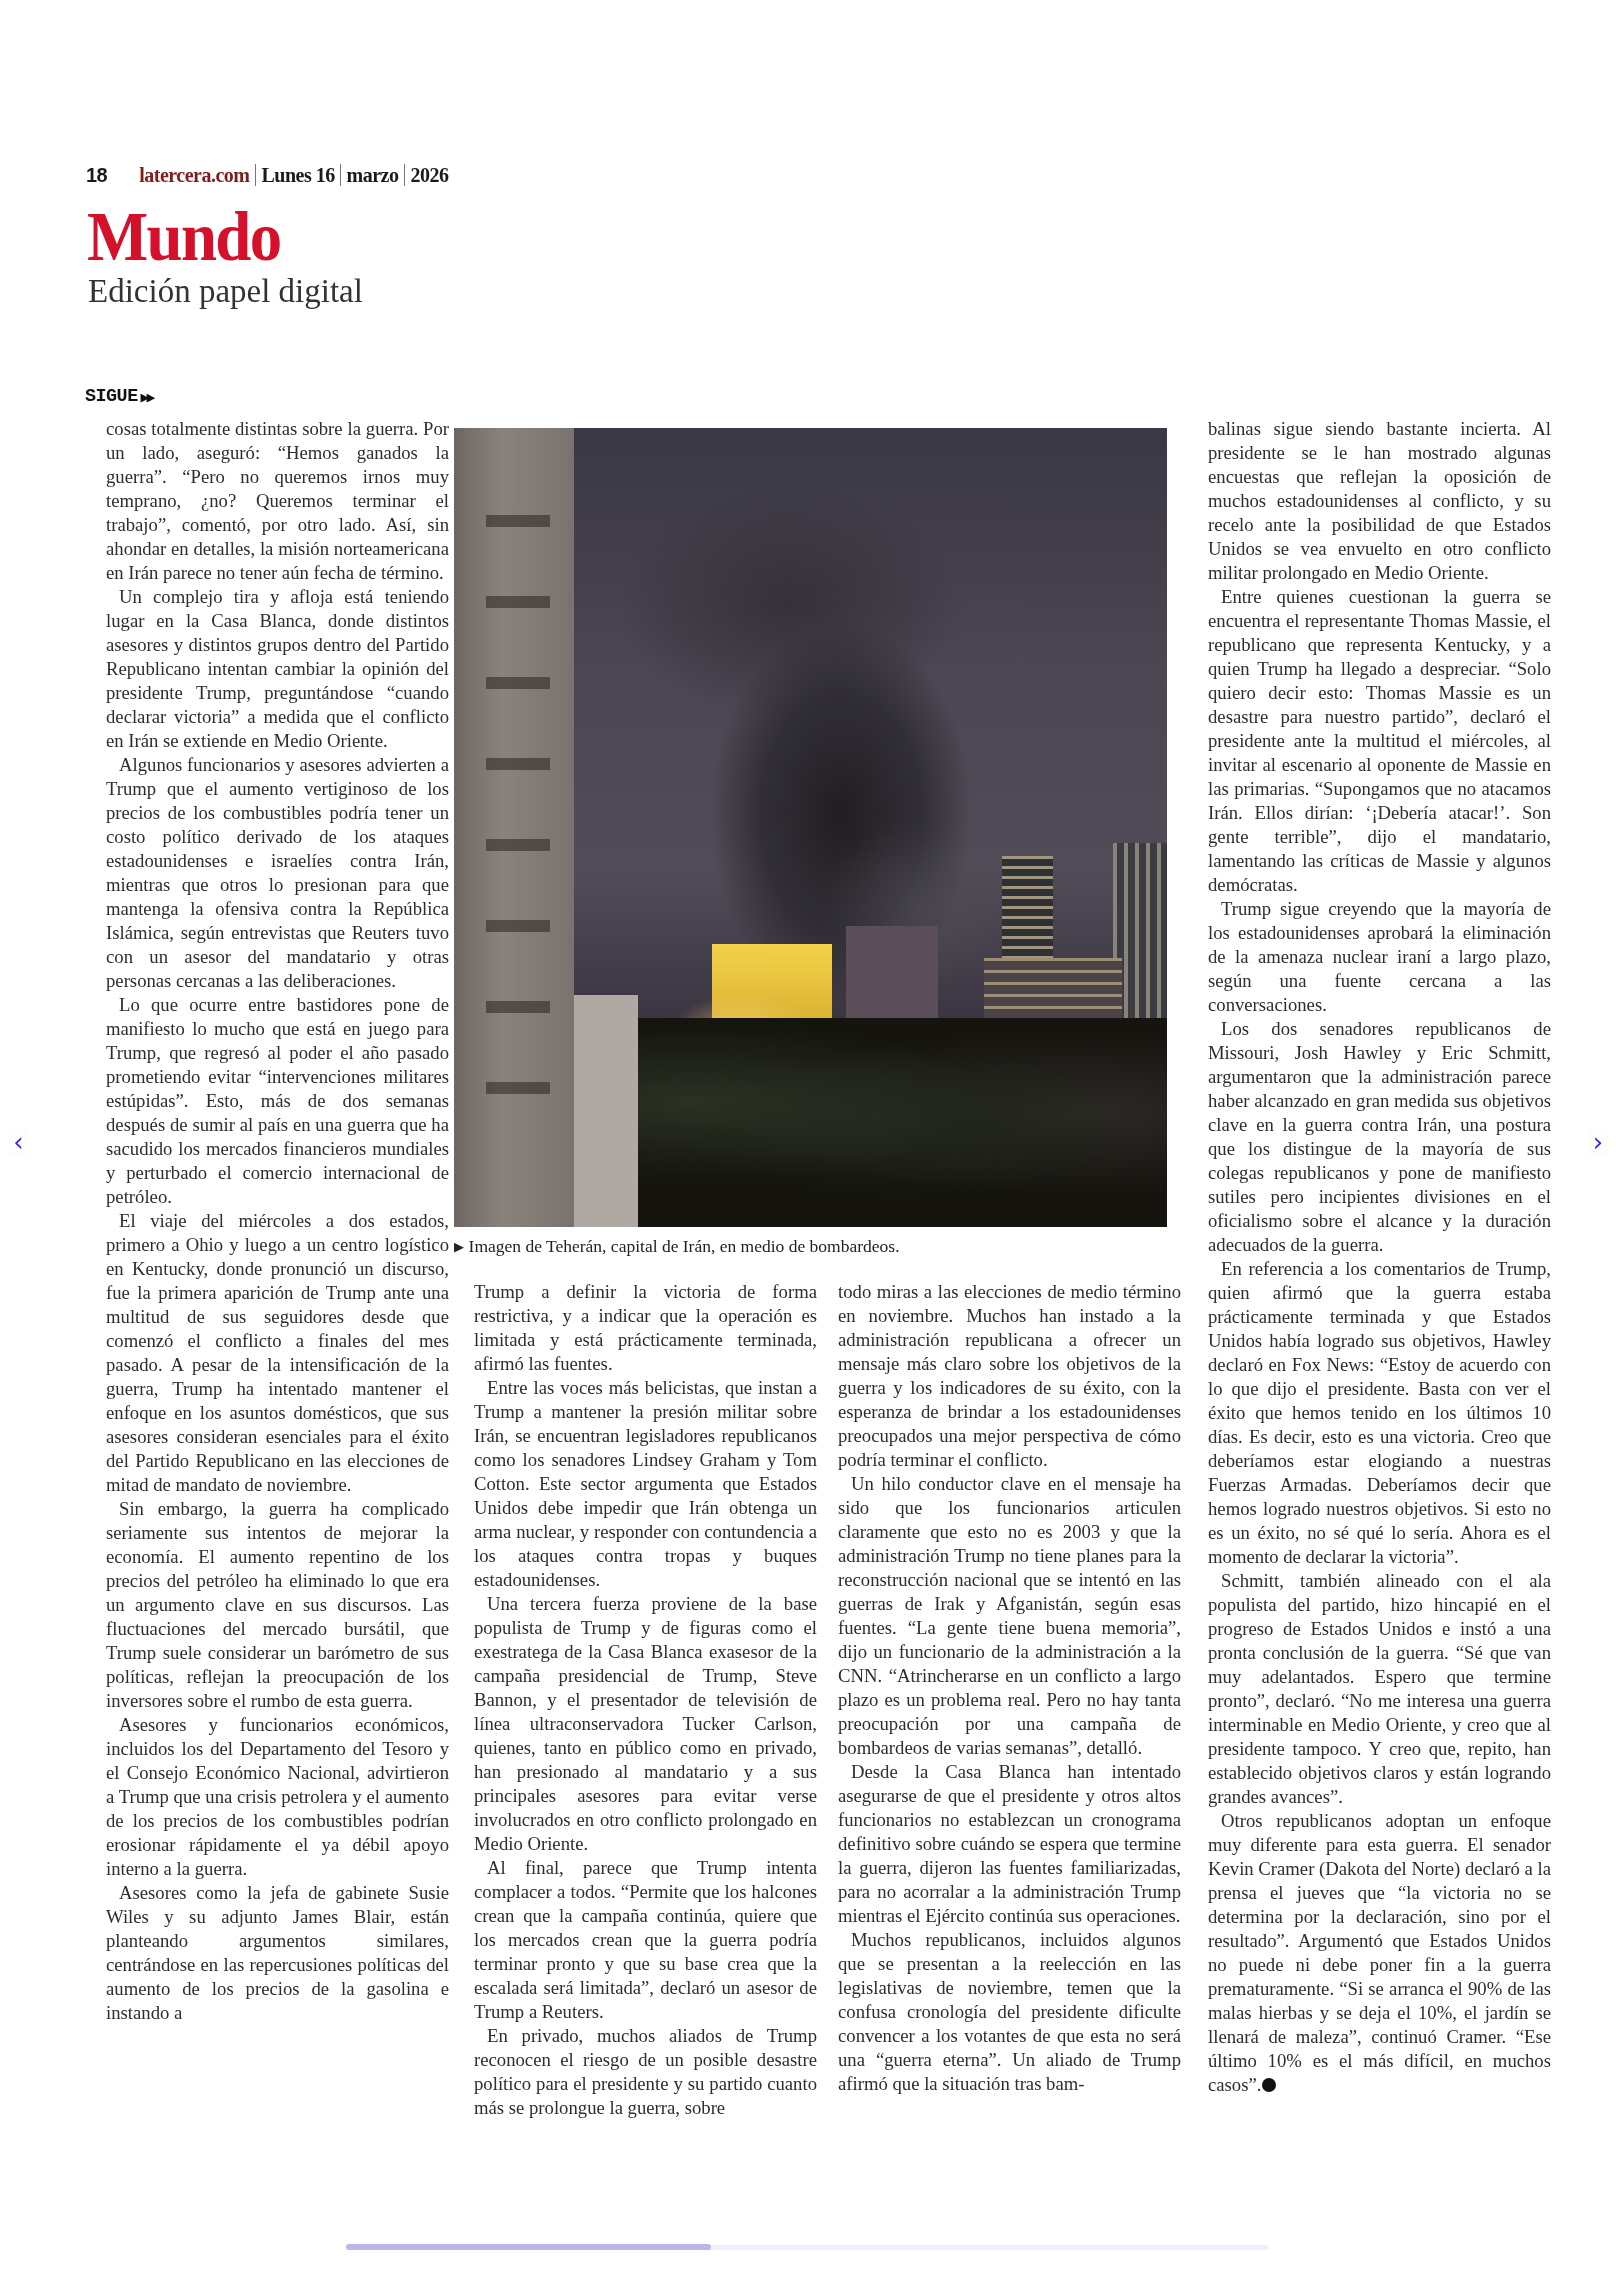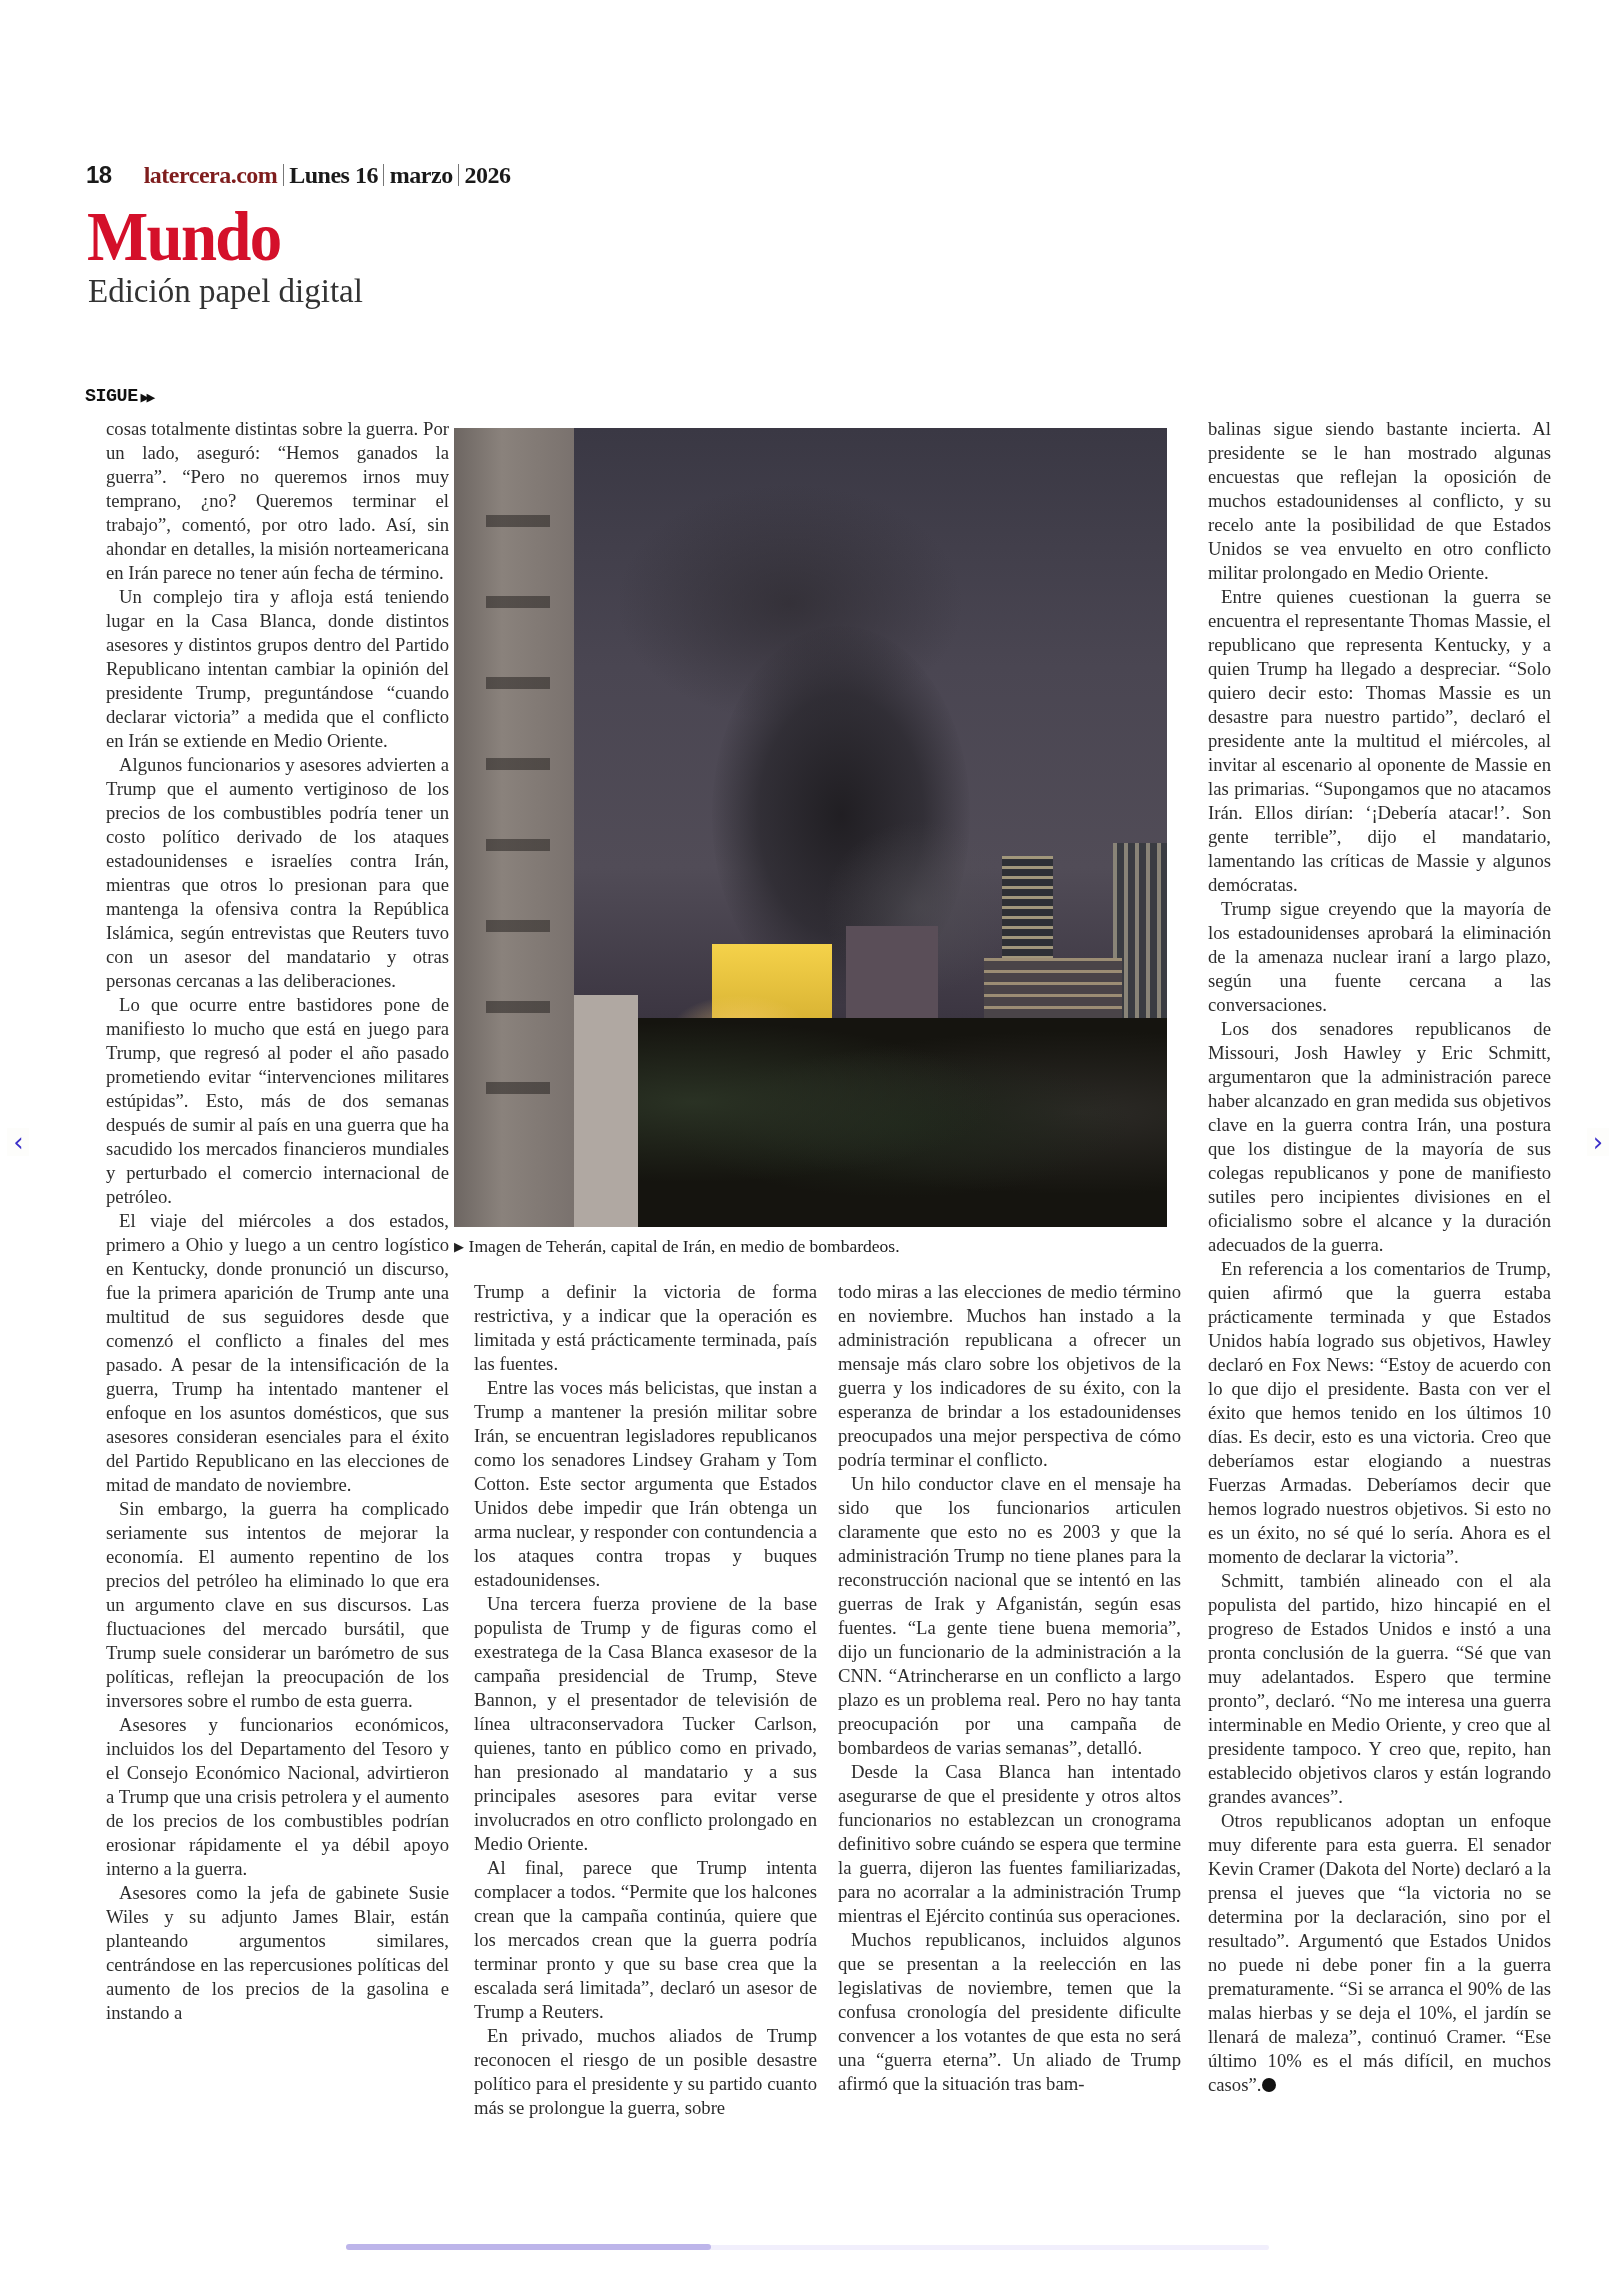--- a/index.html
+++ b/index.html
@@ -4,21 +4,21 @@
 <style>
   html, body { margin: 0; padding: 0; }
   body {
     width: 1616px; height: 2284px; background: #ffffff; position: relative; overflow: hidden;
     font-family: "Liberation Serif", "DejaVu Serif", serif; color: #2a2a2a;
   }
   .page { position: absolute; left: 0; top: 0; width: 1616px; height: 2284px; }
 
   
   .folio { position: absolute; left: 86px; top: 161px; height: 28px; display: flex; align-items: center;
-    font-family: "Liberation Serif", serif; font-size: 24px; font-weight: bold; letter-spacing: -0.5px; color: #1a1a1a; }
+    font-family: "Liberation Serif", serif; font-size: 20px; font-weight: bold; letter-spacing: -0.5px; color: #1a1a1a; }
   .folio .pg { font-family: "Liberation Sans", "DejaVu Sans", sans-serif; font-weight: bold; margin-right: 32px; }
   .folio .site { color: #7f1d1d; font-weight: bold; margin-right: 0; }
   .folio .sep { width: 0.9px; height: 22px; background: #777; margin: 0 5.5px; display: inline-block; }
 
   .section-title { position: absolute; left: 87px; top: 203px; font-size: 69px; line-height: 69px; font-weight: bold;
     color: #d4102a; letter-spacing: -1.8px; font-family: "Liberation Serif", serif; transform: scaleX(0.94); transform-origin: left; }
   .section-sub { position: absolute; left: 88px; top: 273px; font-size: 33px; line-height: 37px; color: #333;
     font-family: "Liberation Serif", serif; }
 
   .sigue { position: absolute; left: 85px; top: 386px; font-family: Liberation Mono, monospace;
@@ -126,21 +126,21 @@
     <div class="windows"></div>
     <div class="wall2"></div>
   </div>
 
   <div class="caption">
     <span class="tri">▶</span>
     <span>Imagen de Teherán, capital de Irán, en medio de bombardeos.</span>
   </div>
 
   <div class="col col2">
-    <p class="noindent">Trump a definir la victoria de forma restrictiva, y a indicar que la operación es limitada y está prácticamente terminada, país las fuentes.</p>
+    <p class="noindent">Trump a definir la victoria de forma restrictiva, y a indicar que la operación es limitada y está prácticamente terminada, afirmó las fuentes.</p>
     <p>Entre las voces más belicistas, que instan a Trump a mantener la presión militar sobre Irán, se encuentran legisladores republicanos como los senadores Lindsey Graham y Tom Cotton. Este sector argumenta que Estados Unidos debe impedir que Irán obtenga un arma nuclear, y responder con contundencia a los ataques contra tropas y buques estadounidenses.</p>
     <p>Una tercera fuerza proviene de la base populista de Trump y de figuras como el exestratega de la Casa Blanca exasesor de la campaña presidencial de Trump, Steve Bannon, y el presentador de televisión de línea ultraconservadora Tucker Carlson, quienes, tanto en público como en privado, han presionado al mandatario y a sus principales asesores para evitar verse involucrados en otro conflicto prolongado en Medio Oriente.</p>
     <p>Al final, parece que Trump intenta complacer a todos. “Permite que los halcones crean que la campaña continúa, quiere que los mercados crean que la guerra podría terminar pronto y que su base crea que la escalada será limitada”, declaró un asesor de Trump a Reuters.</p>
     <p>En privado, muchos aliados de Trump reconocen el riesgo de un posible desastre político para el presidente y su partido cuanto más se prolongue la guerra, sobre</p>
   </div>
 
   <div class="col col3">
     <p class="noindent">todo miras a las elecciones de medio término en noviembre. Muchos han instado a la administración republicana a ofrecer un mensaje más claro sobre los objetivos de la guerra y los indicadores de su éxito, con la esperanza de brindar a los estadounidenses preocupados una mejor perspectiva de cómo podría terminar el conflicto.</p>
     <p>Un hilo conductor clave en el mensaje ha sido que los funcionarios articulen claramente que esto no es 2003 y que la administración Trump no tiene planes para la reconstrucción nacional que se intentó en las guerras de Irak y Afganistán, según esas fuentes. “La gente tiene buena memoria”, dijo un funcionario de la administración a la CNN. “Atrincherarse en un conflicto a largo plazo es un problema real. Pero no hay tanta preocupación por una campaña de bombardeos de varias semanas”, detalló.</p>
     <p>Desde la Casa Blanca han intentado asegurarse de que el presidente y otros altos funcionarios no establezcan un cronograma definitivo sobre cuándo se espera que termine la guerra, dijeron las fuentes familiarizadas, para no acorralar a la administración Trump mientras el Ejército continúa sus operaciones.</p>

